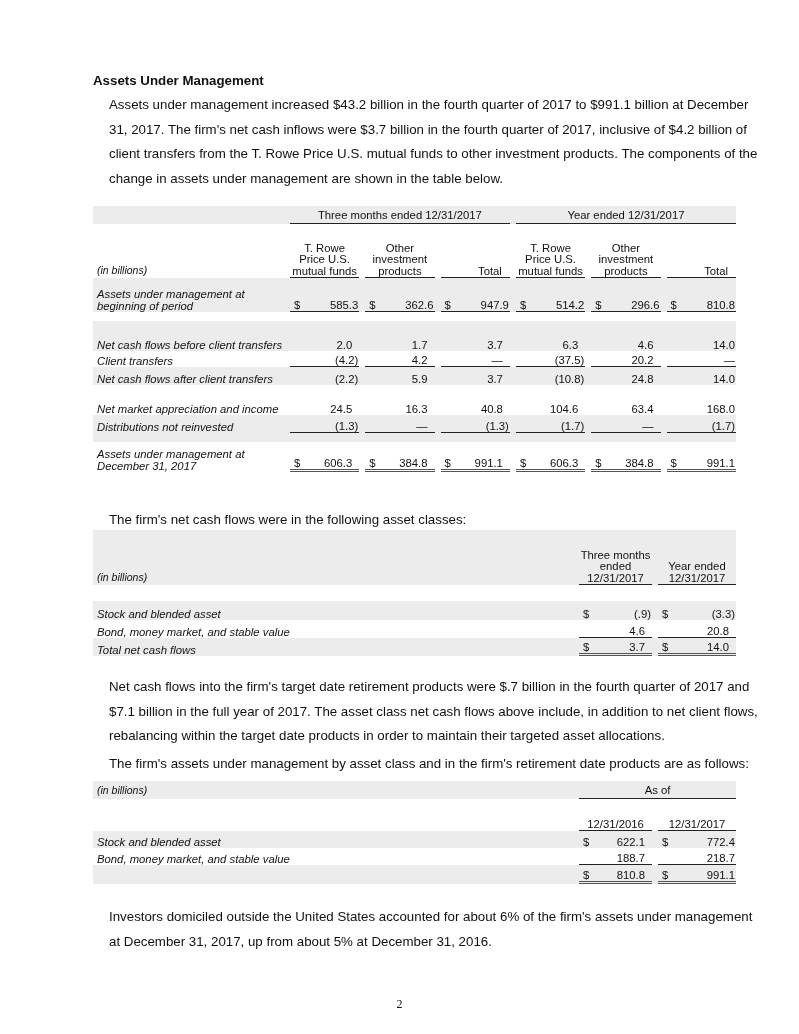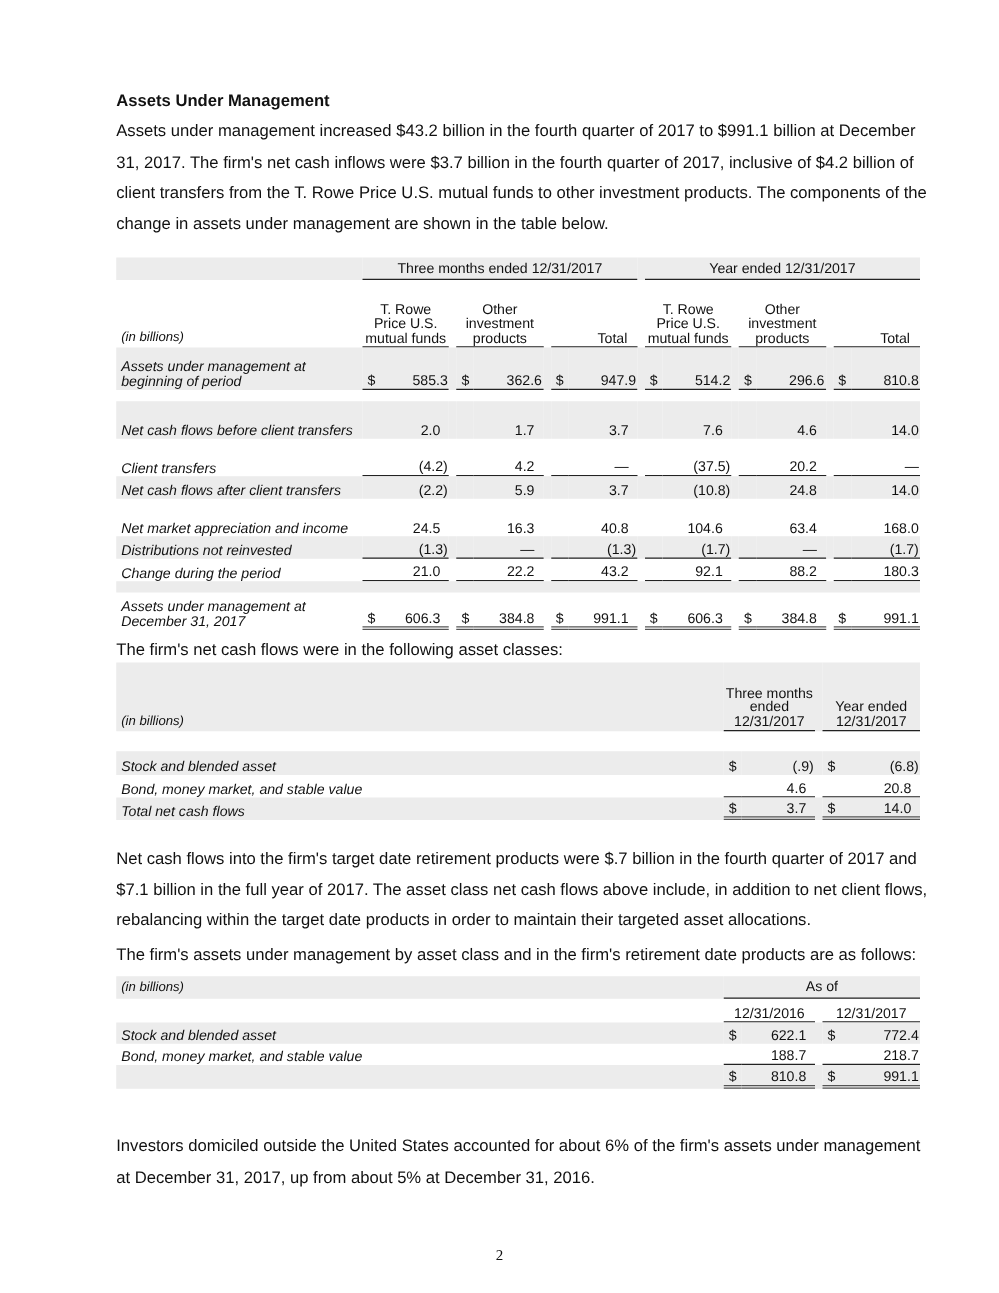--- a/index.html
+++ b/index.html
@@ -1,20 +1,20 @@
 <!DOCTYPE html>
 <html><head>
 <meta charset="utf-8">
 <style>
   html, body { margin: 0; padding: 0; background: #ffffff; }
   body { width: 799px; height: 1034px; position: relative; overflow: hidden;
          font-family: "Liberation Sans", sans-serif; color: #111; }
   .page { position: absolute; left: 93px; top: 0; width: 643px; }
   .heading { position: absolute; top: 73px; left: 0; font-weight: bold; font-size: 13.3px; }
-  .para { position: absolute; left: 0; width: 650px; font-size: 13.3px; line-height: 24.5px; }
+  .para { position: absolute; left: 16px; width: 650px; font-size: 13.3px; line-height: 24.5px; }
   .p1 { top: 93px; }
   .p-intro2 { top: 508px; }
   .p3 { top: 675px; }
   .p4 { top: 752px; }
   .p5 { top: 905px; }
   table { border-collapse: separate; border-spacing: 0; font-size: 11.3px; position: absolute; left: 0; width: 643px; }
   td { padding: 0; vertical-align: bottom; }
   .shade td { background: #ececec; }
   .num { text-align: right; padding-right: 1px; }
   .dol { text-align: left; padding-left: 4px; }
@@ -111,30 +111,30 @@
       <td></td>
           <td class="num" style="padding-right:7px">2.0</td>
           <td></td>
       <td></td>
           <td class="num" style="padding-right:7px">1.7</td>
           <td></td>
       <td></td>
           <td class="num" style="padding-right:7px">3.7</td>
           <td></td>
       <td></td>
-          <td class="num" style="padding-right:7px">7.6</td>
+          <td class="num" style="padding-right:7px">6.3</td>
           <td></td>
       <td></td>
           <td class="num" style="padding-right:7px">4.6</td>
           <td></td>
       <td></td>
           <td class="num" style="padding-right:1px">14.0</td>
     </tr>
 
-    <tr style="height:30px;">
+    <tr style="height:16px;">
       <td class="lbl">Client transfers</td>
           <td></td>
       <td class="ul"></td>
           <td class="num ul">(4.2)</td>
           <td></td>
       <td class="ul"></td>
           <td class="num ul" style="padding-right:7px">4.2</td>
           <td></td>
       <td class="ul"></td>
           <td class="num ul" style="padding-right:7px">—</td>
@@ -211,41 +211,20 @@
       <td class="ul"></td>
           <td class="num ul">(1.7)</td>
           <td></td>
       <td class="ul"></td>
           <td class="num ul" style="padding-right:7px">—</td>
           <td></td>
       <td class="ul"></td>
           <td class="num ul">(1.7)</td>
     </tr>
 
-    <tr style="height:18px;">
-      <td class="lbl">Change during the period</td>
-          <td></td>
-      <td class="ul"></td>
-          <td class="num ul" style="padding-right:7px">21.0</td>
-          <td></td>
-      <td class="ul"></td>
-          <td class="num ul" style="padding-right:7px">22.2</td>
-          <td></td>
-      <td class="ul"></td>
-          <td class="num ul" style="padding-right:7px">43.2</td>
-          <td></td>
-      <td class="ul"></td>
-          <td class="num ul" style="padding-right:7px">92.1</td>
-          <td></td>
-      <td class="ul"></td>
-          <td class="num ul" style="padding-right:7px">88.2</td>
-          <td></td>
-      <td class="ul"></td>
-          <td class="num ul">180.3</td>
-    </tr>
     <tr class="shade">
           <td colspan="19" style="height:9px"></td>
         </tr>
 
     <tr style="height:30px;">
       <td class="lbl">Assets under management at December 31, 2017</td>
           <td></td>
       <td class="dol dul">$</td>
           <td class="num dul" style="padding-right:7px">606.3</td>
           <td></td>
@@ -287,21 +266,21 @@
     </tr>
     <tr>
           <td colspan="6" style="height:16px"></td>
         </tr>
     <tr class="shade" style="height:19px;">
       <td class="lbl">Stock and blended asset</td>
       <td class="dol">$</td>
           <td class="num">(.9)</td>
           <td></td>
       <td class="dol">$</td>
-          <td class="num">(6.8)</td>
+          <td class="num">(3.3)</td>
     </tr>
     <tr style="height:18px;">
       <td class="lbl">Bond, money market, and stable value</td>
       <td class="ul"></td>
           <td class="num ul" style="padding-right:7px">4.6</td>
           <td></td>
       <td class="ul"></td>
           <td class="num ul" style="padding-right:7px">20.8</td>
     </tr>
     <tr class="shade" style="height:18px;">
@@ -325,21 +304,21 @@
         <col style="width:59px">
         <col style="width:6px">
         <col style="width:14px">
         <col style="width:64px">
     </colgroup>
     <tbody>
         <tr class="shade" style="height:18px;">
       <td class="lbl" style="font-size:10.5px;vertical-align:middle;">(in billions)</td>
       <td colspan="5" class="ctr ul" style="vertical-align:middle;">As of</td>
     </tr>
-    <tr style="height:19px;">
+    <tr style="height:32px;">
       <td></td>
       <td colspan="2" class="ctr ul">12/31/2016</td>
           <td></td>
       <td colspan="2" class="ctr ul">12/31/2017</td>
     </tr>
     <tr class="shade" style="height:17px;">
       <td class="lbl">Stock and blended asset</td>
       <td class="dol">$</td>
           <td class="num" style="padding-right:7px">622.1</td>
           <td></td>

